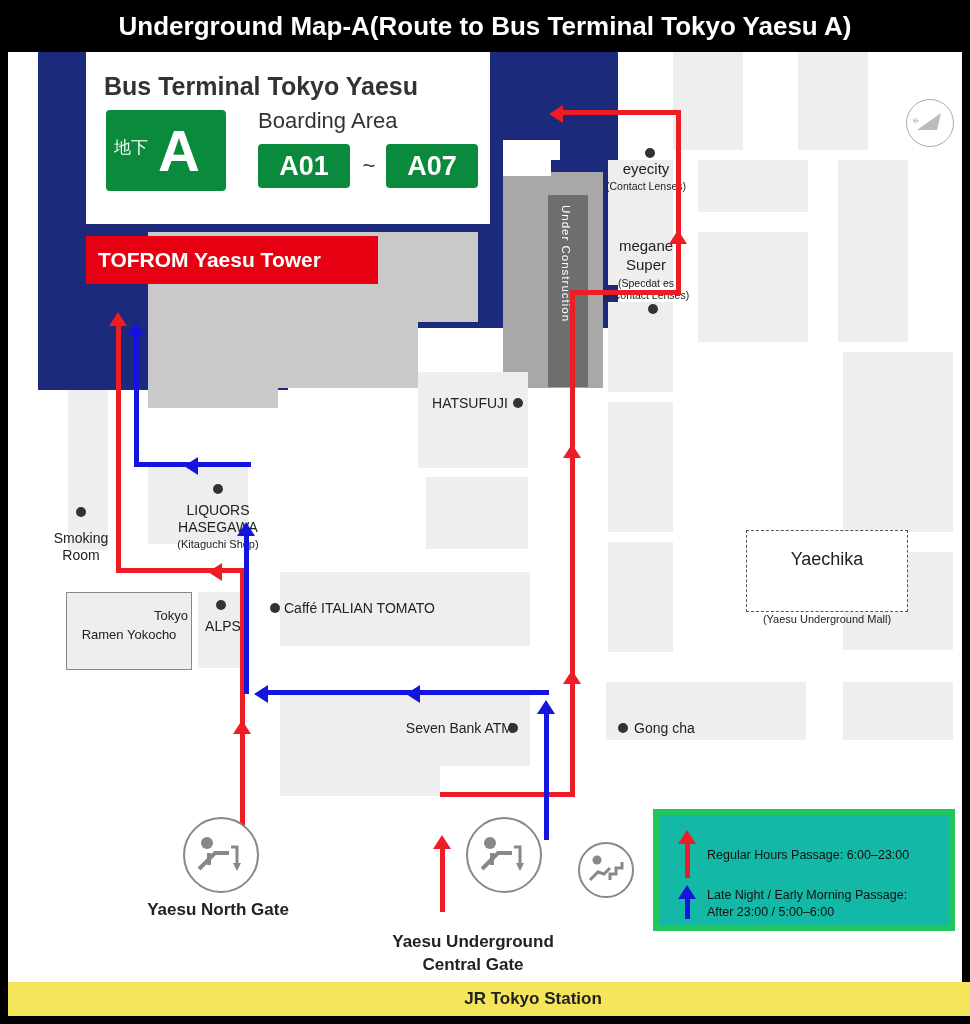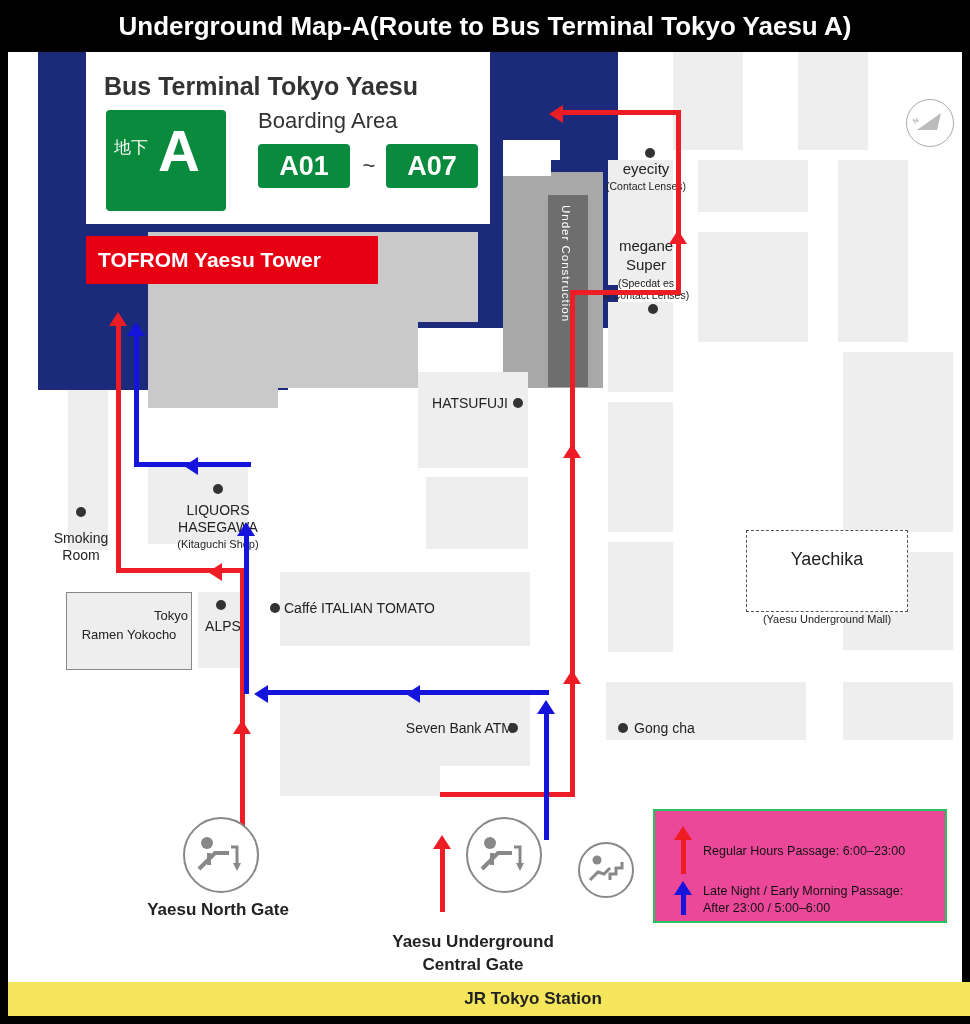--- a/index.html
+++ b/index.html
@@ -17,21 +17,21 @@
   
   .navy{position:absolute;background:#1b2a7a;}
   .grey{position:absolute;background:#c9c9c9;}
   .lgrey{position:absolute;background:#eeeeee;}
   .mgrey{position:absolute;background:#808080;}
   .white{position:absolute;background:#ffffff;}
 
   
   #info-panel{position:absolute;left:78px;top:0px;width:404px;height:172px;background:#fff;}
   #info-title{position:absolute;left:18px;top:20px;font-size:25px;font-weight:bold;color:#333;}
-  #chika-badge{position:absolute;left:20px;top:58px;width:120px;height:101px;background:#0a8a3c;border-radius:4px;}
+  #chika-badge{position:absolute;left:20px;top:58px;width:120px;height:81px;background:#0a8a3c;border-radius:4px;}
   #chika-badge .kanji{position:absolute;left:8px;top:26px;font-size:17px;color:#fff;}
   #chika-badge .letter{position:absolute;left:52px;top:4px;font-size:58px;font-weight:bold;color:#fff;line-height:74px;}
   #boarding-label{position:absolute;left:172px;top:56px;font-size:22px;color:#333;}
   .area-chip{position:absolute;top:92px;height:44px;background:#0a8a3c;border-radius:4px;color:#fff;
      font-size:27px;font-weight:bold;text-align:center;line-height:44px;}
   #area-from{left:172px;width:92px;}
   #area-to{left:300px;width:92px;}
   #area-tilde{position:absolute;left:268px;top:92px;width:30px;height:44px;line-height:44px;text-align:center;font-size:22px;color:#333;}
 
   #tofrom{position:absolute;left:78px;top:184px;width:292px;height:48px;background:#e60012;}
@@ -44,21 +44,21 @@
   
   .red{position:absolute;background:#ee1c25;}
   .blue{position:absolute;background:#1414dc;}
   .arrow{position:absolute;width:0;height:0;}
   .ar-up-red{border-left:9px solid transparent;border-right:9px solid transparent;border-bottom:14px solid #ee1c25;}
   .ar-left-red{border-top:9px solid transparent;border-bottom:9px solid transparent;border-right:14px solid #ee1c25;}
   .ar-up-blue{border-left:9px solid transparent;border-right:9px solid transparent;border-bottom:14px solid #1414dc;}
   .ar-left-blue{border-top:9px solid transparent;border-bottom:9px solid transparent;border-right:14px solid #1414dc;}
 
   
-  #legend{position:absolute;left:645px;top:757px;width:290px;height:110px;background:#ec4899;border:2px solid #22c55e;}
+  #legend{position:absolute;left:645px;top:757px;width:290px;height:110px;background:#14b8a6;border:6px solid #22c55e;}
   .leg-txt{position:absolute;font-size:12.5px;color:#111;line-height:16px;}
 
   
   .gate-circle{position:absolute;width:72px;height:72px;border-radius:50%;border:2px solid #888;background:#fff;}
   .gate-label{position:absolute;font-size:17px;font-weight:bold;color:#222;text-align:center;}
 
   
   #yaechika{position:absolute;left:738px;top:478px;width:160px;height:80px;border:1.5px dashed #555;background:#fff;}
   #yaechika .t1{position:absolute;top:18px;width:160px;text-align:center;font-size:18px;color:#222;}
   #yaechika .t2{position:absolute;top:46px;width:160px;text-align:center;font-size:11px;color:#222;margin-top:36px;}

